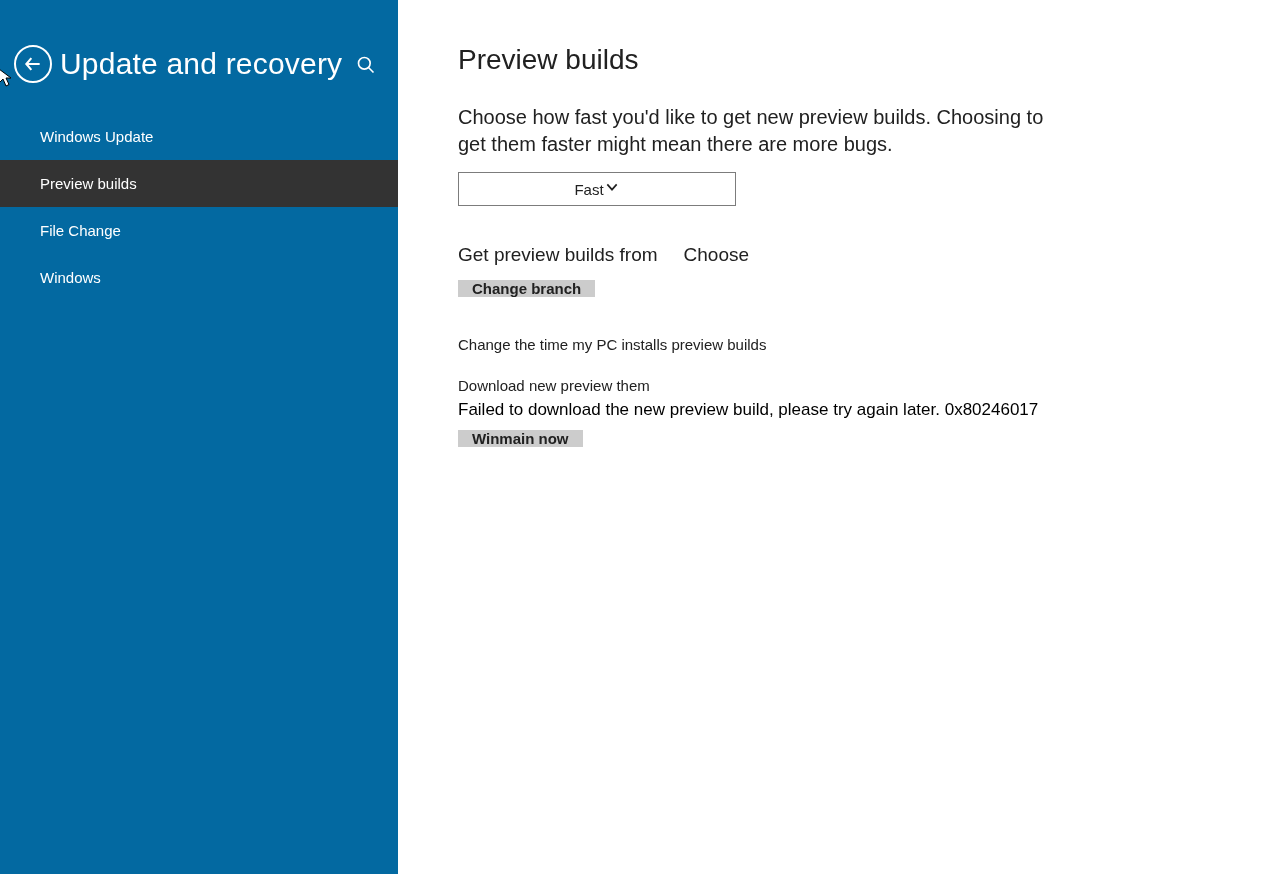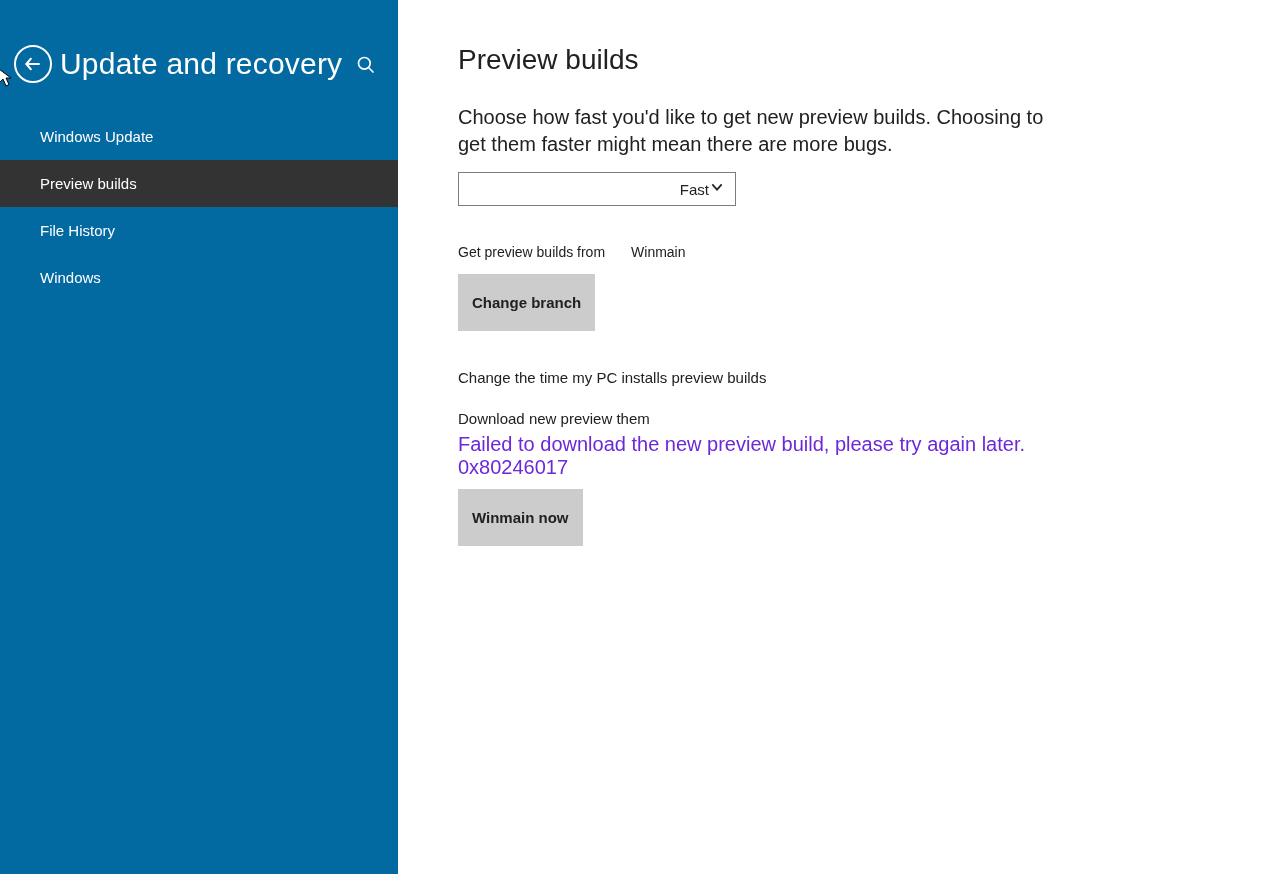--- a/index.html
+++ b/index.html
@@ -98,48 +98,48 @@
       color: #212121;
       line-height: 1.35;
       margin-bottom: 14px;
     }
     .dropdown {
       width: 278px;
       height: 34px;
       border: 1.5px solid #7c7c7c;
       display: flex;
       align-items: center;
-      justify-content: flex-end;
+      justify-content: center;
       padding: 0 10px 0 10px;
       cursor: pointer;
       background: #ffffff;
       margin-bottom: 38px;
     }
     .dropdown-value {
       font-size: 15px;
       color: #212121;
     }
     .dropdown-chevron svg {
       width: 16px;
       height: 16px;
     }
     .branch-row {
       display: flex;
-      font-size: 14px;
+      font-size: 19px;
       color: #212121;
       margin-bottom: 14px;
     }
     .branch-label {
       margin-right: 26px;
     }
     .btn {
       display: inline-block;
       background: #cccccc;
       border: none;
-      padding: 20px 14px;
+      padding: 0 14px;
       font-size: 15px;
       font-weight: 600;
       color: #212121;
       cursor: pointer;
       font-family: inherit;
     }
     .section-gap {
       margin-bottom: 38px;
     }
     .link-text {
@@ -147,22 +147,22 @@
       color: #212121;
       margin-bottom: 24px;
       cursor: pointer;
     }
     .subheading {
       font-size: 15px;
       color: #212121;
       margin-bottom: 6px;
     }
     .error-text {
-      font-size: 20px;
-      color: #6d28d9;
+      font-size: 17px;
+      color: #000000;
       margin-bottom: 10px;
     }
   </style>
 </head>
 <body>
 
 <div class="sidebar">
 
   <div class="cursor-arrow">
     <svg viewBox="0 0 16 20">
@@ -186,21 +186,21 @@
   </div>
 
   <div class="sidebar-nav">
     <div class="sidebar-item">
       <span>Windows Update</span>
     </div>
     <div class="sidebar-item active">
       <span>Preview builds</span>
     </div>
     <div class="sidebar-item">
-      <span>File History</span>
+      <span>File Change</span>
     </div>
     <div class="sidebar-item">
       <span>Windows</span>
     </div>
   </div>
 </div>
 
 <div class="content">
   <h1 class="content-title">Preview builds</h1>
 
@@ -210,21 +210,21 @@
     <span class="dropdown-value">Fast</span>
     <span class="dropdown-chevron">
       <svg viewBox="0 0 24 24">
           <path d="M5 8 L12 16 L19 8" stroke="#212121" stroke-width="2.5" fill="none"></path>
         </svg>
     </span>
   </div>
 
   <div class="branch-row">
     <span class="branch-label">Get preview builds from</span>
-    <span>Winmain</span>
+    <span>Choose</span>
   </div>
 
   <div class="section-gap">
     <button class="btn">Change branch</button>
   </div>
 
   <div class="link-text">Change the time my PC installs preview builds</div>
 
   <div class="subheading">Download new preview them</div>
   <div class="error-text">Failed to download the new preview build, please try again later. 0x80246017</div>

